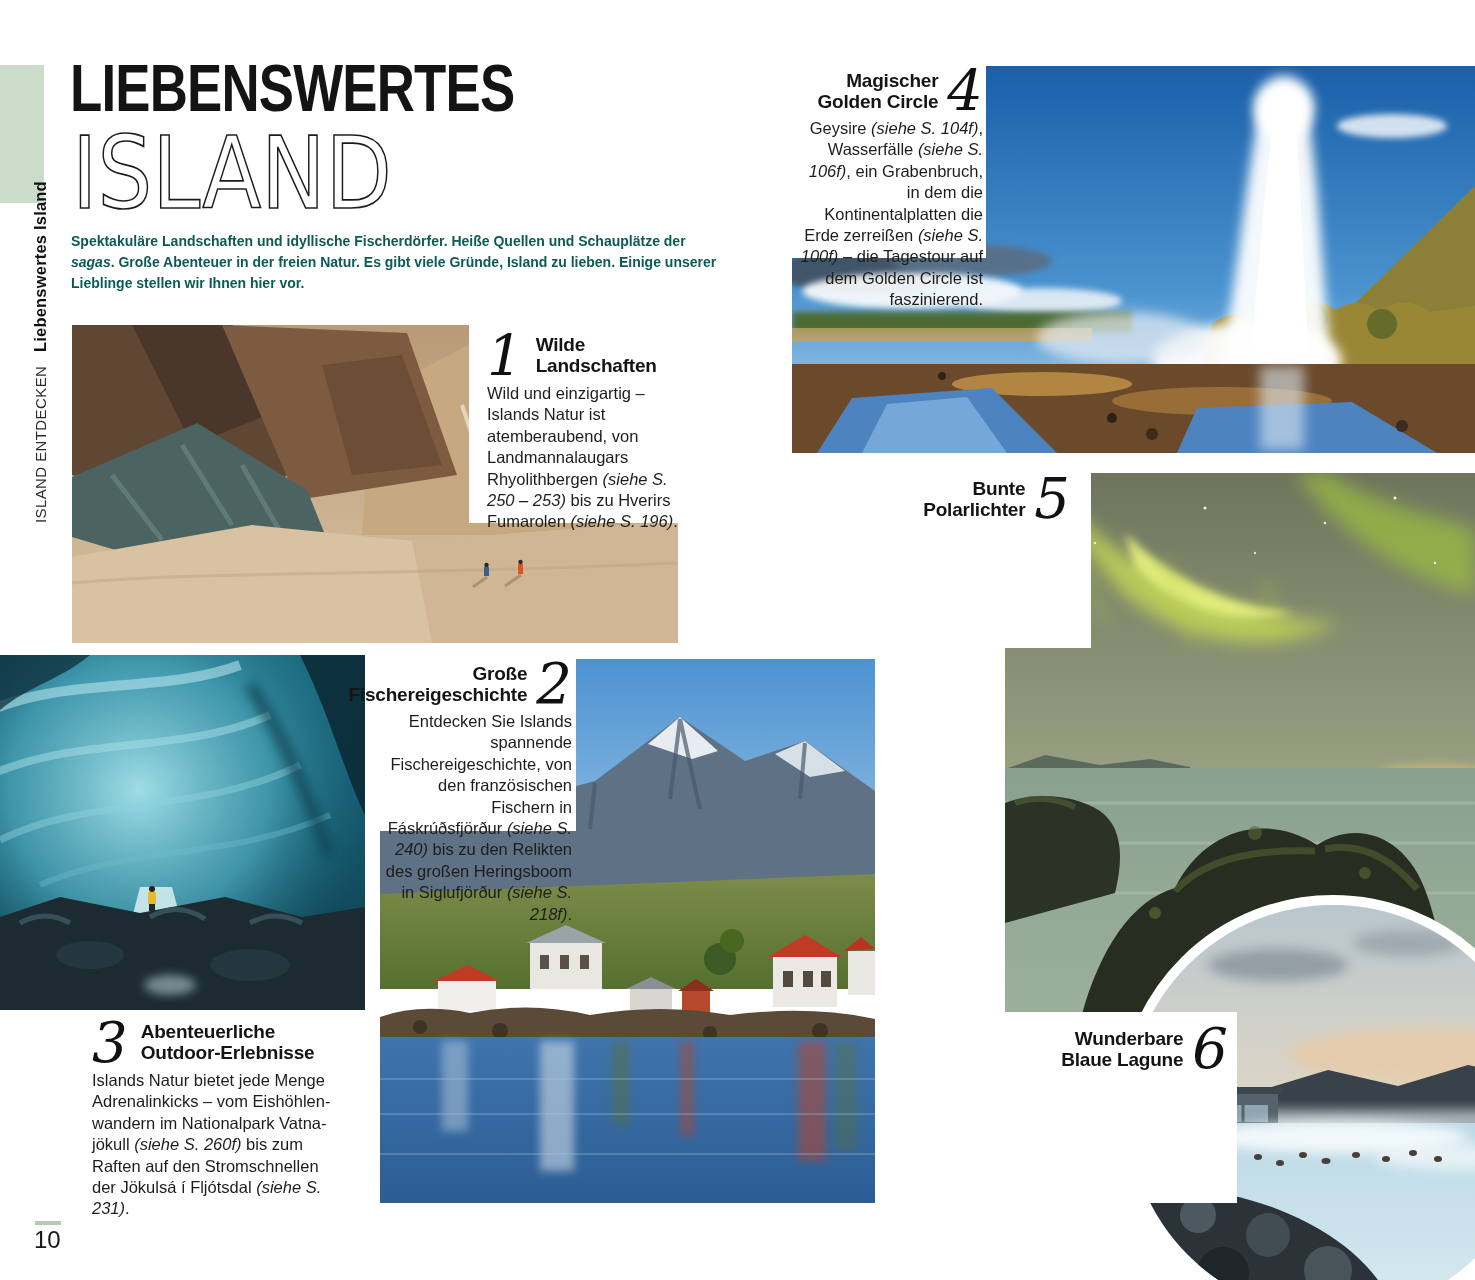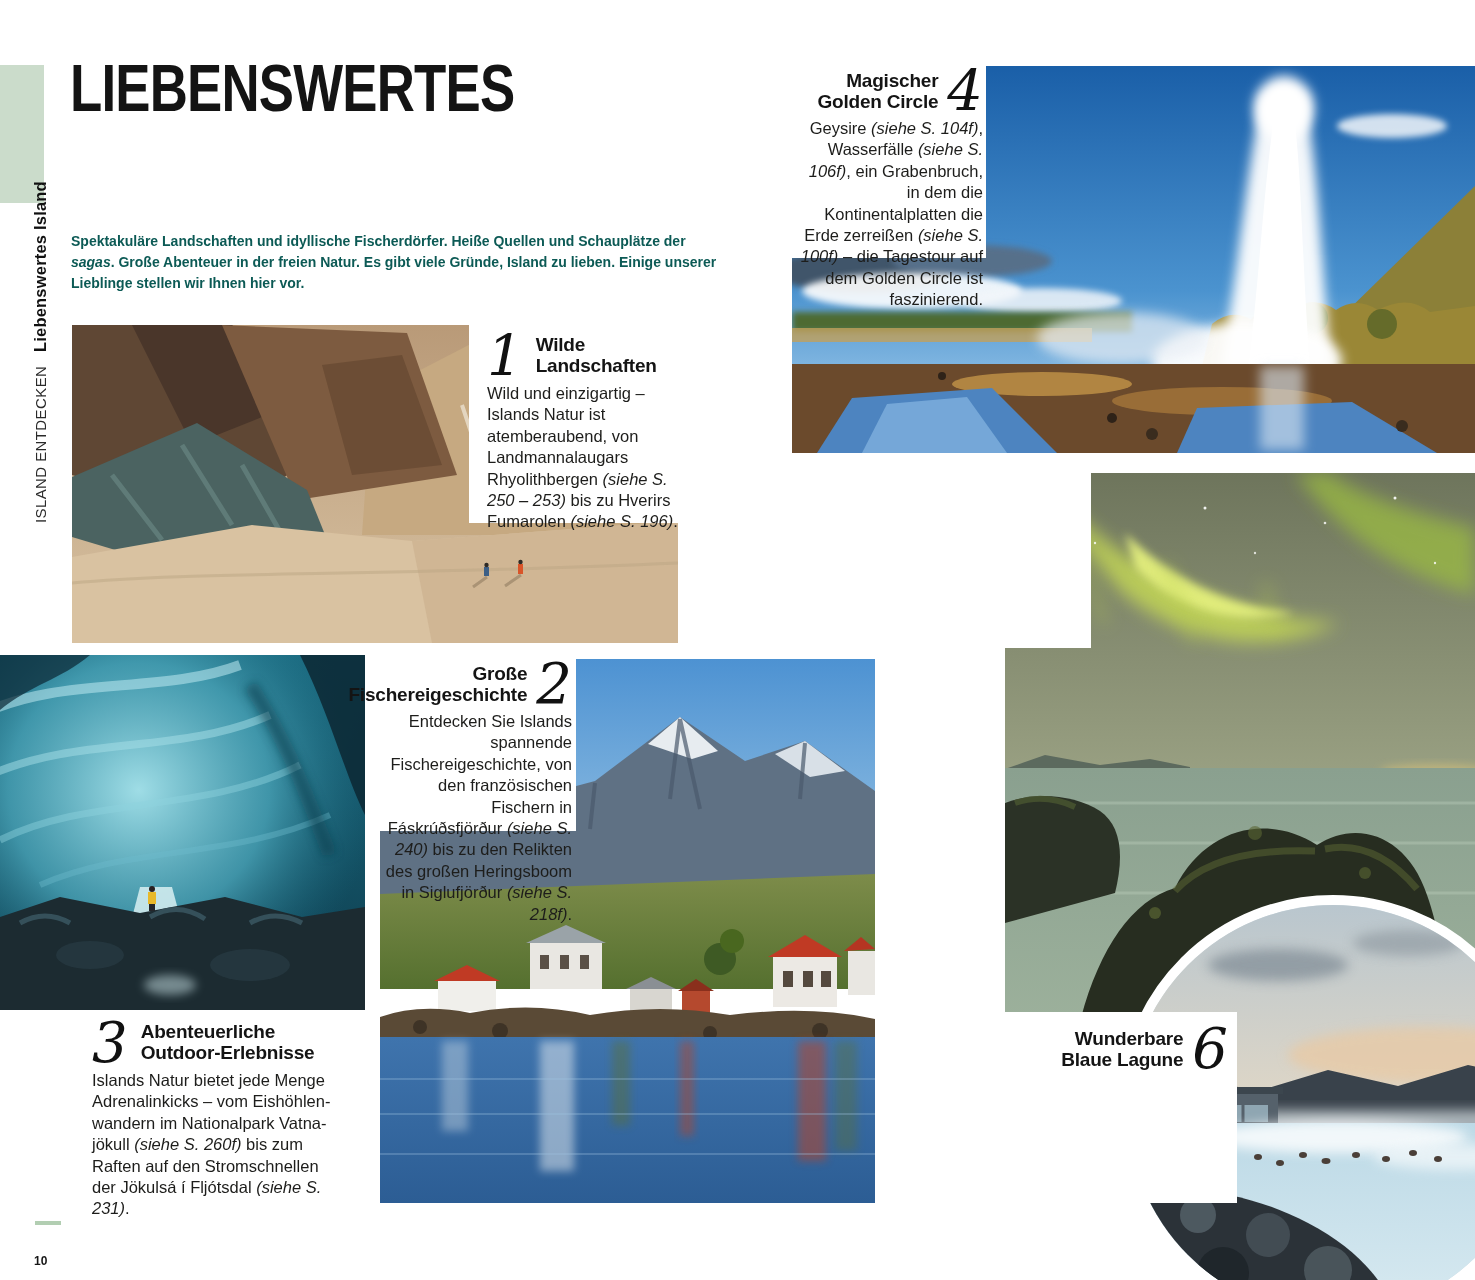--- a/index.html
+++ b/index.html
@@ -27,21 +27,21 @@
   .sec-head{display:flex;align-items:center;}
   .sec-titles{font-weight:bold;font-size:19px;line-height:21px;letter-spacing:-.2px;color:#141414;}
   .sec-num{font-family:"DejaVu Serif",serif;font-style:italic;font-size:56px;line-height:46px;color:#111;}
   .sec.right{text-align:right;}
   .sec.right .sec-head{justify-content:flex-end;}
   .sec.right .sec-num{margin-left:9px;}
   .sec.left .sec-num{margin-right:13px;margin-top:2px;}
   .sec-body{font-size:16.5px;line-height:21.4px;margin:4px 0 16px;hyphens:manual;}
   .it{font-style:italic;}
   .pageno-tick{position:absolute;left:35px;top:1221px;width:26px;height:4px;z-index:5;}
-  .pageno{position:absolute;left:34px;top:1226px;font-size:12px;font-weight:bold;color:#161616;z-index:5;margin-top:28px;}
+  .pageno{position:absolute;left:34px;top:1226px;font-size:24px;font-weight:normal;color:#161616;z-index:5;}
 </style>
 </head>
 <body>
 
 <div id="page">
 
   <div class="photo" style="left:72px;top:325px;width:606px;height:318px;">
     <svg viewBox="0 0 606 318" preserveAspectRatio="none">
       <defs>
         <linearGradient id="p1g" x1="0" y1="0" x2="0" y2="1">
@@ -329,20 +329,25 @@
 
   <div class="sidebar-bar" style="background:#cbdccb;"></div>
 
   <div class="sidebar-text">
     <span class="series">ISLAND ENTDECKEN</span>
     <span class="chapter">Liebenswertes Island</span>
   </div>
 
   <h1 class="main-title" style="margin:0;">LIEBENSWERTES</h1>
 
+  <div class="outline-title">
+    <svg width="340" height="95" viewBox="0 0 340 95">
+      <text x="2" y="82" font-family="DejaVu Sans, sans-serif" font-size="100" textLength="320" lengthAdjust="spacingAndGlyphs" fill="none" stroke="#1b1b1b" stroke-width="1.7">ISLAND</text>
+    </svg>
+  </div>
 
   <p class="intro" style="margin:0;"><span>Spektakuläre Landschaften und idyllische Fischerdörfer. Heiße Quellen und Schauplätze der </span><span class="it">sagas</span><span>. Große Abenteuer in der freien Natur. Es gibt viele Gründe, Island zu lieben. Einige unserer Lieblinge stellen wir Ihnen hier vor.</span></p>
 
   <div class="sec left" style="left:487px;top:331px;width:200px;">
     <div class="sec-head">
       <div class="sec-num">1</div>
       <div class="sec-titles">
         <div>Wilde</div>
         <div>Landschaften</div>
       </div>
@@ -377,20 +382,27 @@
       <div class="sec-titles">
         <div>Magischer</div>
         <div>Golden Circle</div>
       </div>
       <div class="sec-num">4</div>
     </div>
     <p class="sec-body"><span>Geysire </span><span class="it">(siehe S. 104f)</span><span>, Was­serfälle </span><span class="it">(siehe S. 106f)</span><span>, ein Grabenbruch, in dem die Kontinentalplatten die Erde zerreißen </span><span class="it">(siehe S. 100f)</span><span> – die Tagestour auf dem Golden Circle ist faszinierend.</span></p>
   </div>
 
   <div class="sec right" style="left:878px;top:476px;width:192px;">
+    <div class="sec-head">
+      <div class="sec-titles">
+        <div>Bunte</div>
+        <div>Polarlichter</div>
+      </div>
+      <div class="sec-num">5</div>
+    </div>
   </div>
 
   <div class="sec right" style="left:1023px;top:1026px;width:205px;">
     <div class="sec-head">
       <div class="sec-titles">
         <div>Wunderbare</div>
         <div>Blaue Lagune</div>
       </div>
       <div class="sec-num">6</div>
     </div>

